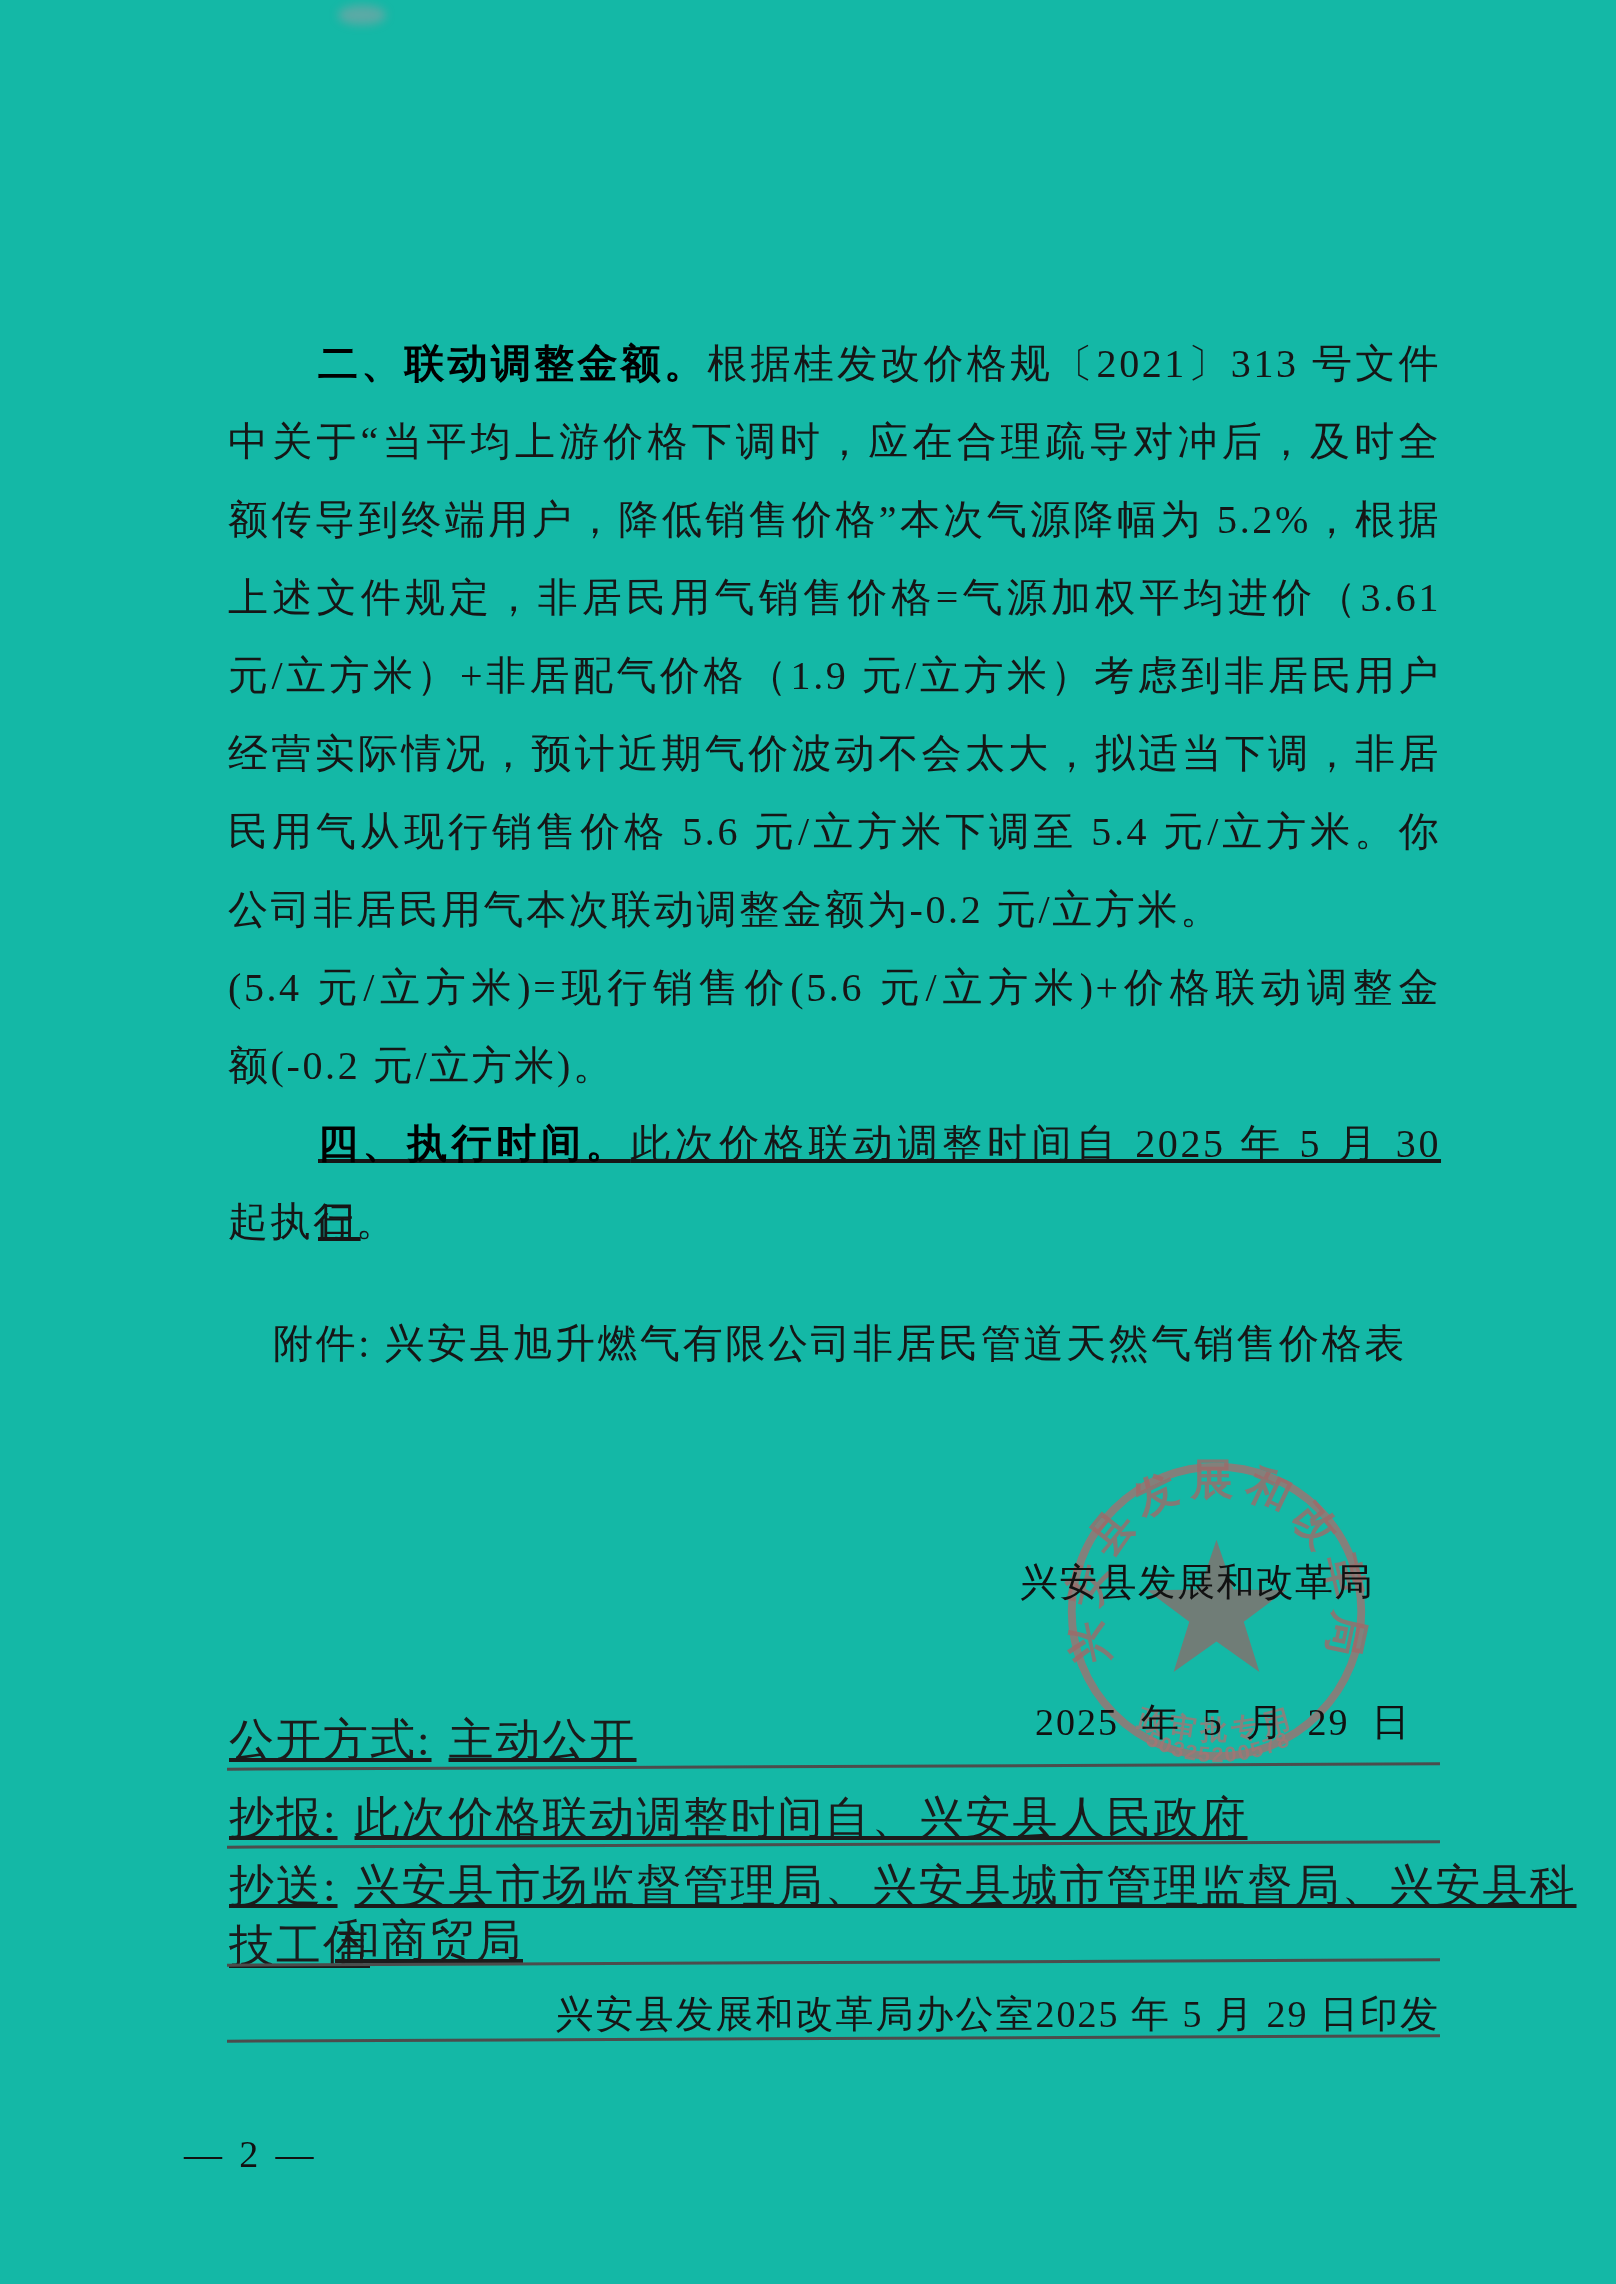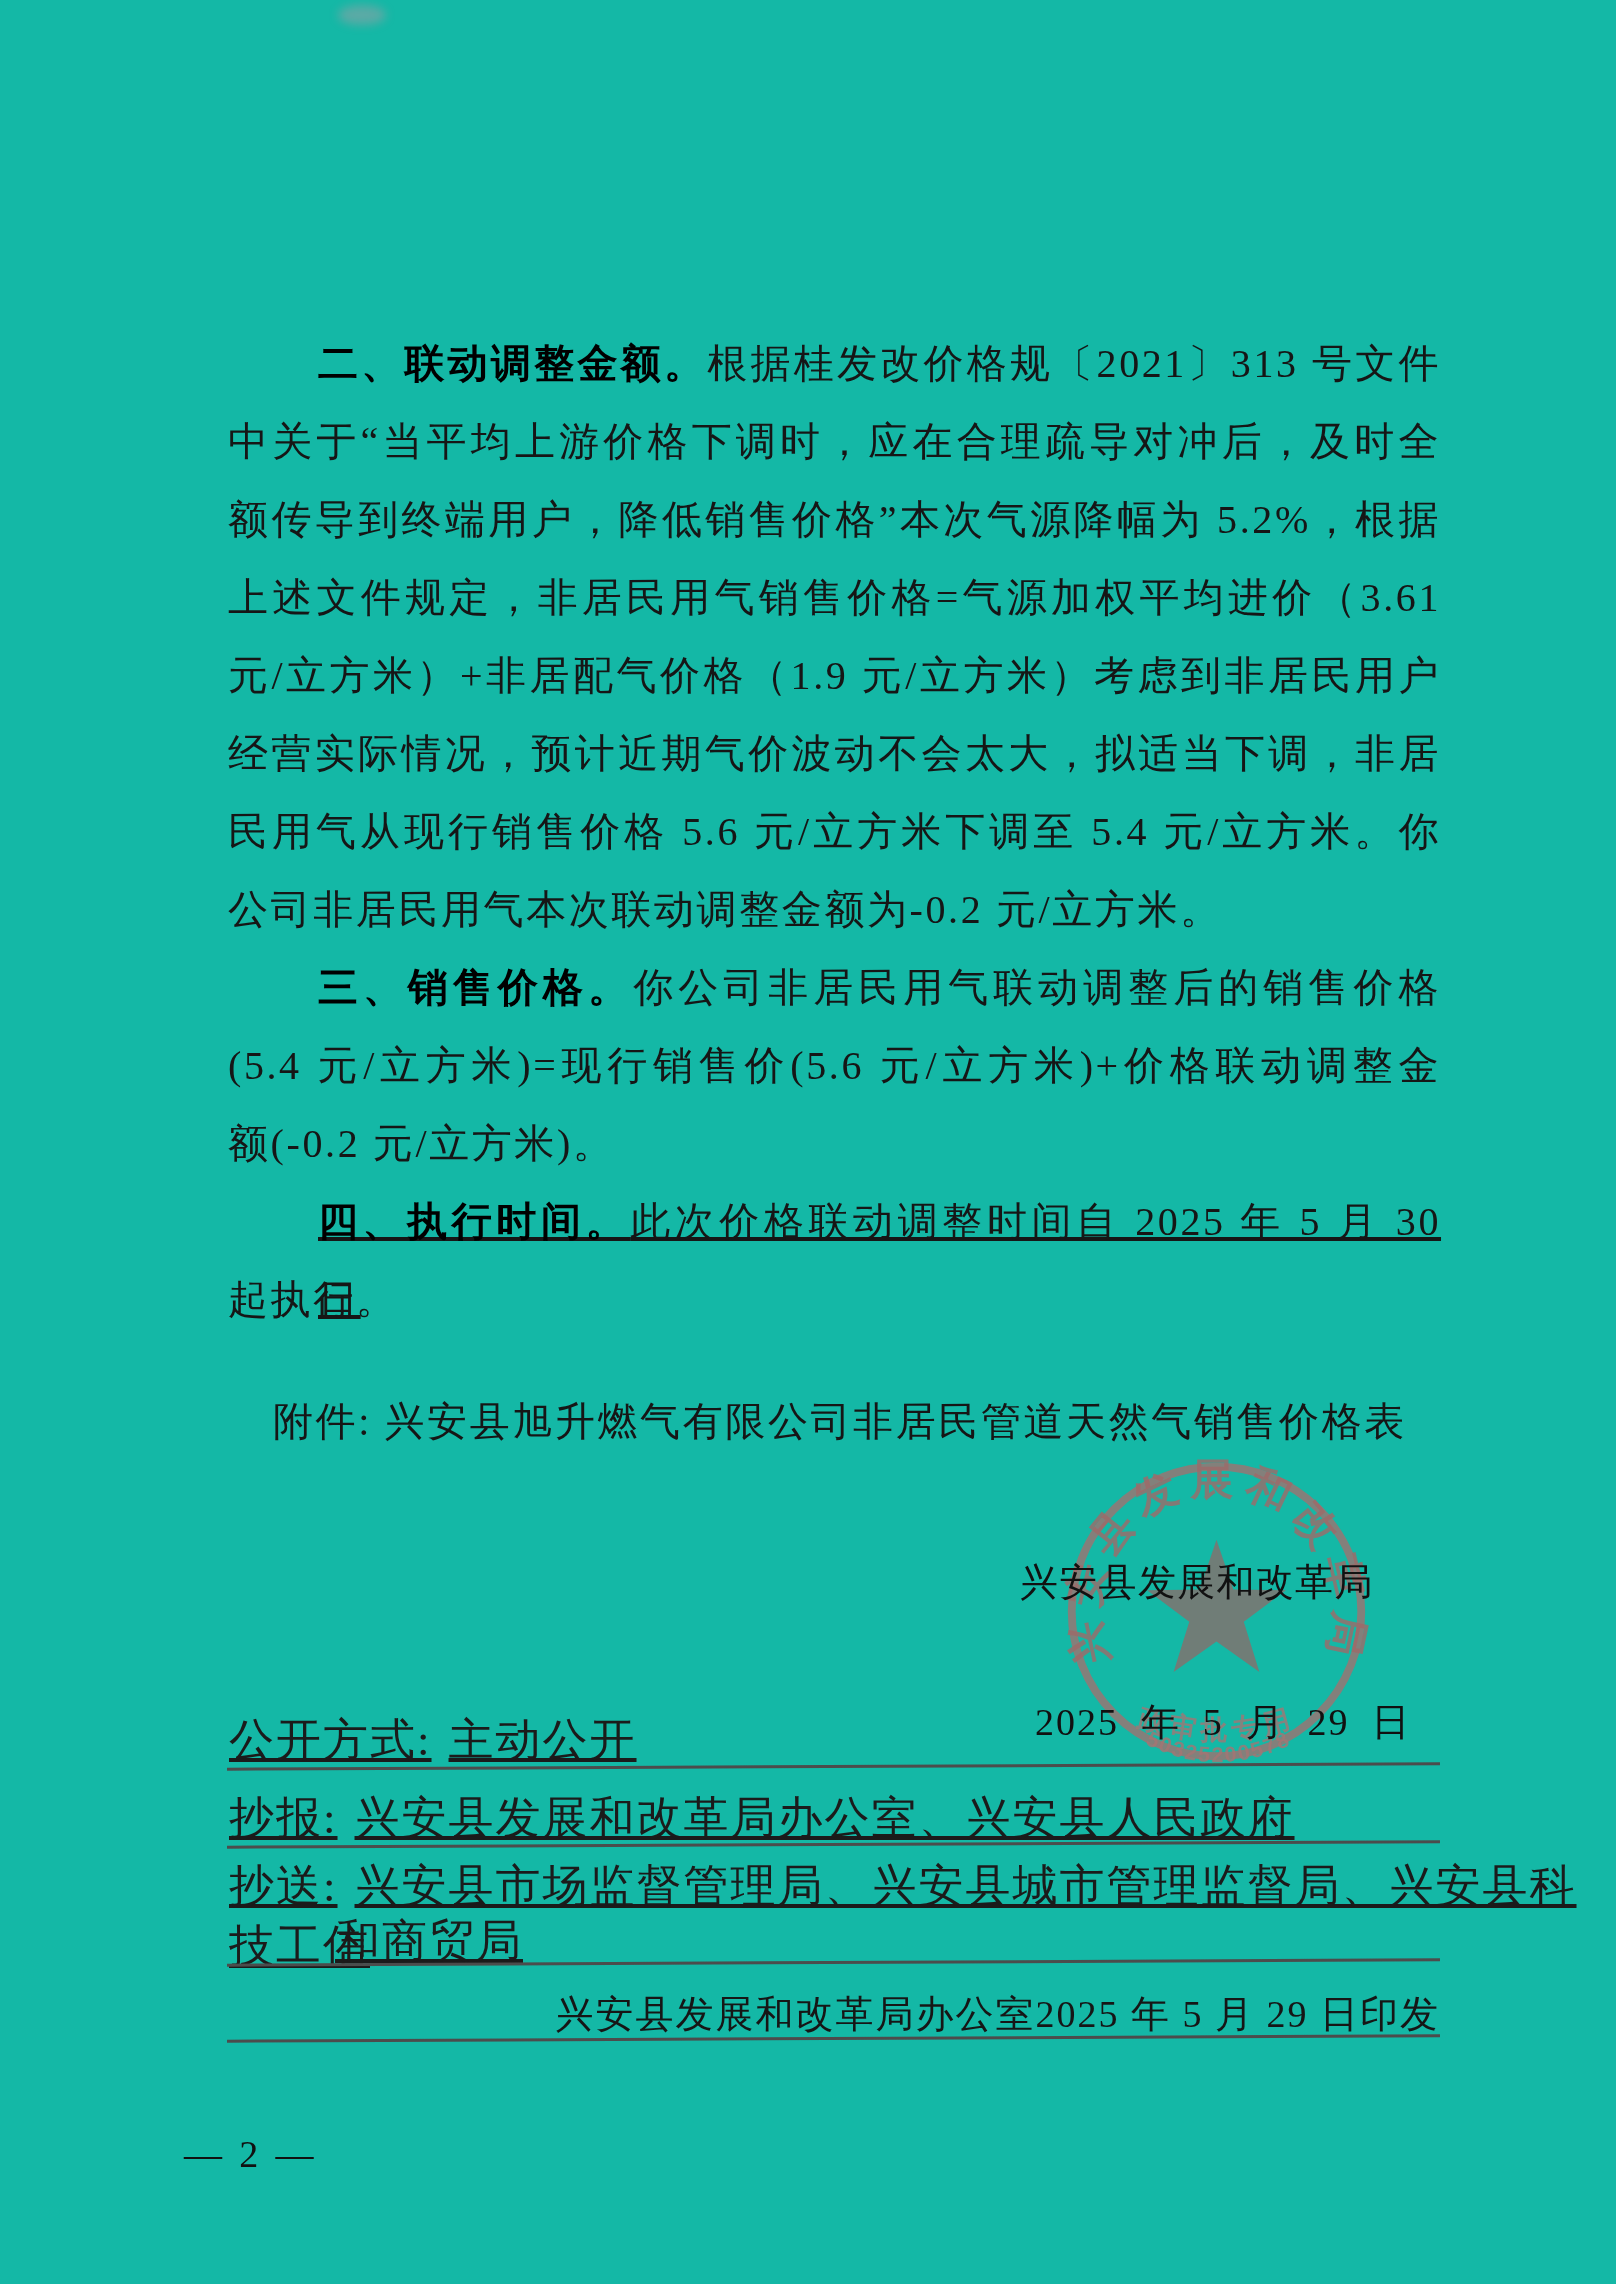--- a/index.html
+++ b/index.html
@@ -65,21 +65,20 @@
 
   <div class="body-text" id="body-text">
       <div class="bline just" style="padding-left: 90px;"><span class="hd">二、联动调整金额。</span>根据桂发改价格规〔2021〕313 号文件</div>
       <div class="bline just" style="padding-left: 0px;">中关于“当平均上游价格下调时，应在合理疏导对冲后，及时全</div>
       <div class="bline just" style="padding-left: 0px;">额传导到终端用户，降低销售价格”本次气源降幅为 5.2%，根据</div>
       <div class="bline just" style="padding-left: 0px;">上述文件规定，非居民用气销售价格=气源加权平均进价（3.61</div>
       <div class="bline just" style="padding-left: 0px;">元/立方米）+非居配气价格（1.9 元/立方米）考虑到非居民用户</div>
       <div class="bline just" style="padding-left: 0px;">经营实际情况，预计近期气价波动不会太大，拟适当下调，非居</div>
       <div class="bline just" style="padding-left: 0px;">民用气从现行销售价格 5.6 元/立方米下调至 5.4 元/立方米。你</div>
       <div class="bline" style="padding-left: 0px;">公司非居民用气本次联动调整金额为-0.2 元/立方米。</div>
-      <div class="bline just" style="padding-left: 90px;"><span class="hd">三、销售价格。</span>你公司非居民用气联动调整后的销售价格</div>
       <div class="bline just" style="padding-left: 0px;">(5.4 元/立方米)=现行销售价(5.6 元/立方米)+价格联动调整金</div>
       <div class="bline" style="padding-left: 0px;">额(-0.2 元/立方米)。</div>
       <div class="bline just" style="padding-left: 90px; text-decoration: underline;"><span class="hd">四、执行时间。</span>此次价格联动调整时间自 2025 年 5 月 30 日</div>
       <div class="bline" style="padding-left: 0px;">起执行。</div>
       <div class="bline gap" style="padding-left: 45px;">附件: 兴安县旭升燃气有限公司非居民管道天然气销售价格表</div>
     </div>
 
   <div class="seal">
     <svg viewBox="0 0 480 480" width="313" height="313">
       <defs>
@@ -104,21 +103,21 @@
   <div class="sign-agency">兴安县发展和改革局</div>
   <div class="sign-date">2025 年 5 月 29 日</div>
 
   <div class="frow" style="top:1710px;">
     <span class="lbl">公开方式:</span><span>主动公开</span>
   </div>
 
   <div class="sep" style="top:1765px;"></div>
 
   <div class="frow" style="top:1788px;">
-    <span class="lbl">抄报:</span><span>兴安县发展和改革局办公室、兴安县人民政府</span>
+    <span class="lbl">抄报:</span><span>此次价格联动调整时间自、兴安县人民政府</span>
   </div>
 
   <div class="sep" style="top:1843px;"></div>
 
   <div class="frow" style="top:1856px;">
     <span class="lbl">抄送:</span><span>兴安县市场监督管理局、兴安县城市管理监督局、兴安县科技工信</span>
   </div>
 
   <div class="frow" style="top:1911px;left:335px;">
     <span>和商贸局</span>

